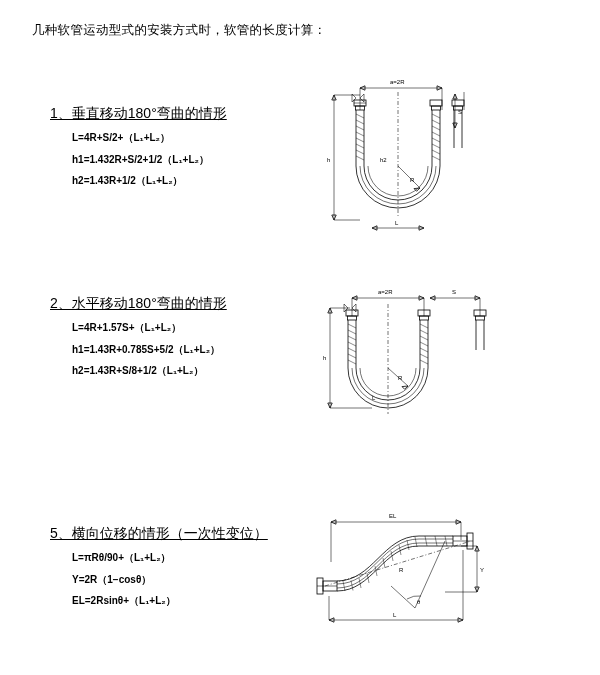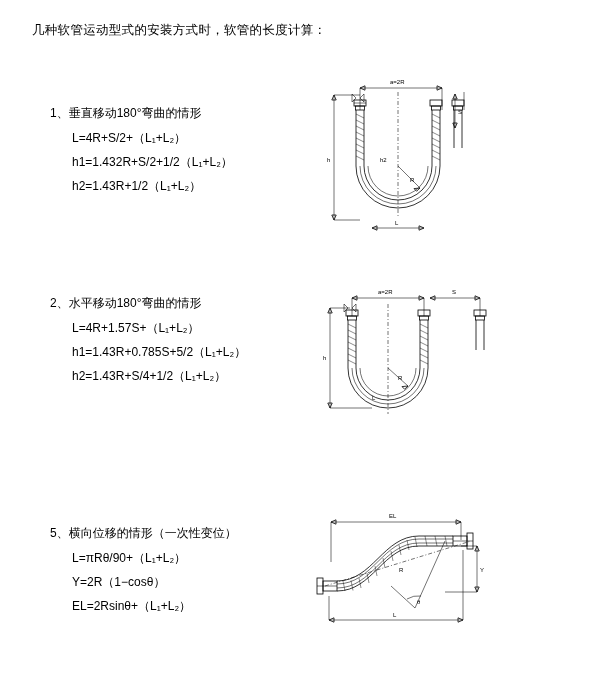--- a/index.html
+++ b/index.html
@@ -38,30 +38,32 @@
   .sec2 { top: 295px; }
   .sec3 { top: 525px; }
 
   .text-col {
     position: absolute;
     left: 50px;
     top: 0;
     width: 260px;
   }
   .sec-title {
-    font-size: 12px;
+    font-size: 14px;
     white-space: nowrap;
     margin-bottom: 9px;
+    text-decoration: underline;
   }
   .formula {
-    font-size: 12px;
+    font-size: 10px;
     white-space: nowrap;
     margin-left: 22px;
     margin-bottom: 9px;
     line-height: 1.25;
+    font-weight: bold;
   }
   .fig {
     position: absolute;
   }
   .fig1 { left: 312px; top: -35px; }
   .fig2 { left: 312px; top: -15px; }
   .fig3 { left: 295px; top: -25px; }
 
   svg { display: block; }
   .ln { stroke: #000; fill: none; stroke-width: 0.8; }
@@ -169,21 +171,21 @@
         <text class="lbl-s" x="68" y="92">h2</text>
       </svg>
     </div>
   </div>
 
   <div class="section sec2">
     <div class="text-col">
       <div class="sec-title">2、水平移动180°弯曲的情形</div>
       <div class="formula">L=4R+1.57S+（L₁+L₂）</div>
       <div class="formula">h1=1.43R+0.785S+5/2（L₁+L₂）</div>
-      <div class="formula">h2=1.43R+S/4+1/2（L₁+L₂）</div>
+      <div class="formula">h2=1.43R+S/8+1/2（L₁+L₂）</div>
     </div>
 
     <div class="fig fig2">
       <svg width="185" height="170" viewBox="0 0 185 170">
 
         <line class="thin" x1="40" y1="18" x2="112" y2="18"></line>
         <path class="ln" d="M40 18 l5 -2.2 v4.4 z" fill="#000"></path>
         <path class="ln" d="M112 18 l-5 -2.2 v4.4 z" fill="#000"></path>
         <text class="lbl-s" x="66" y="14">a=2R</text>
 

